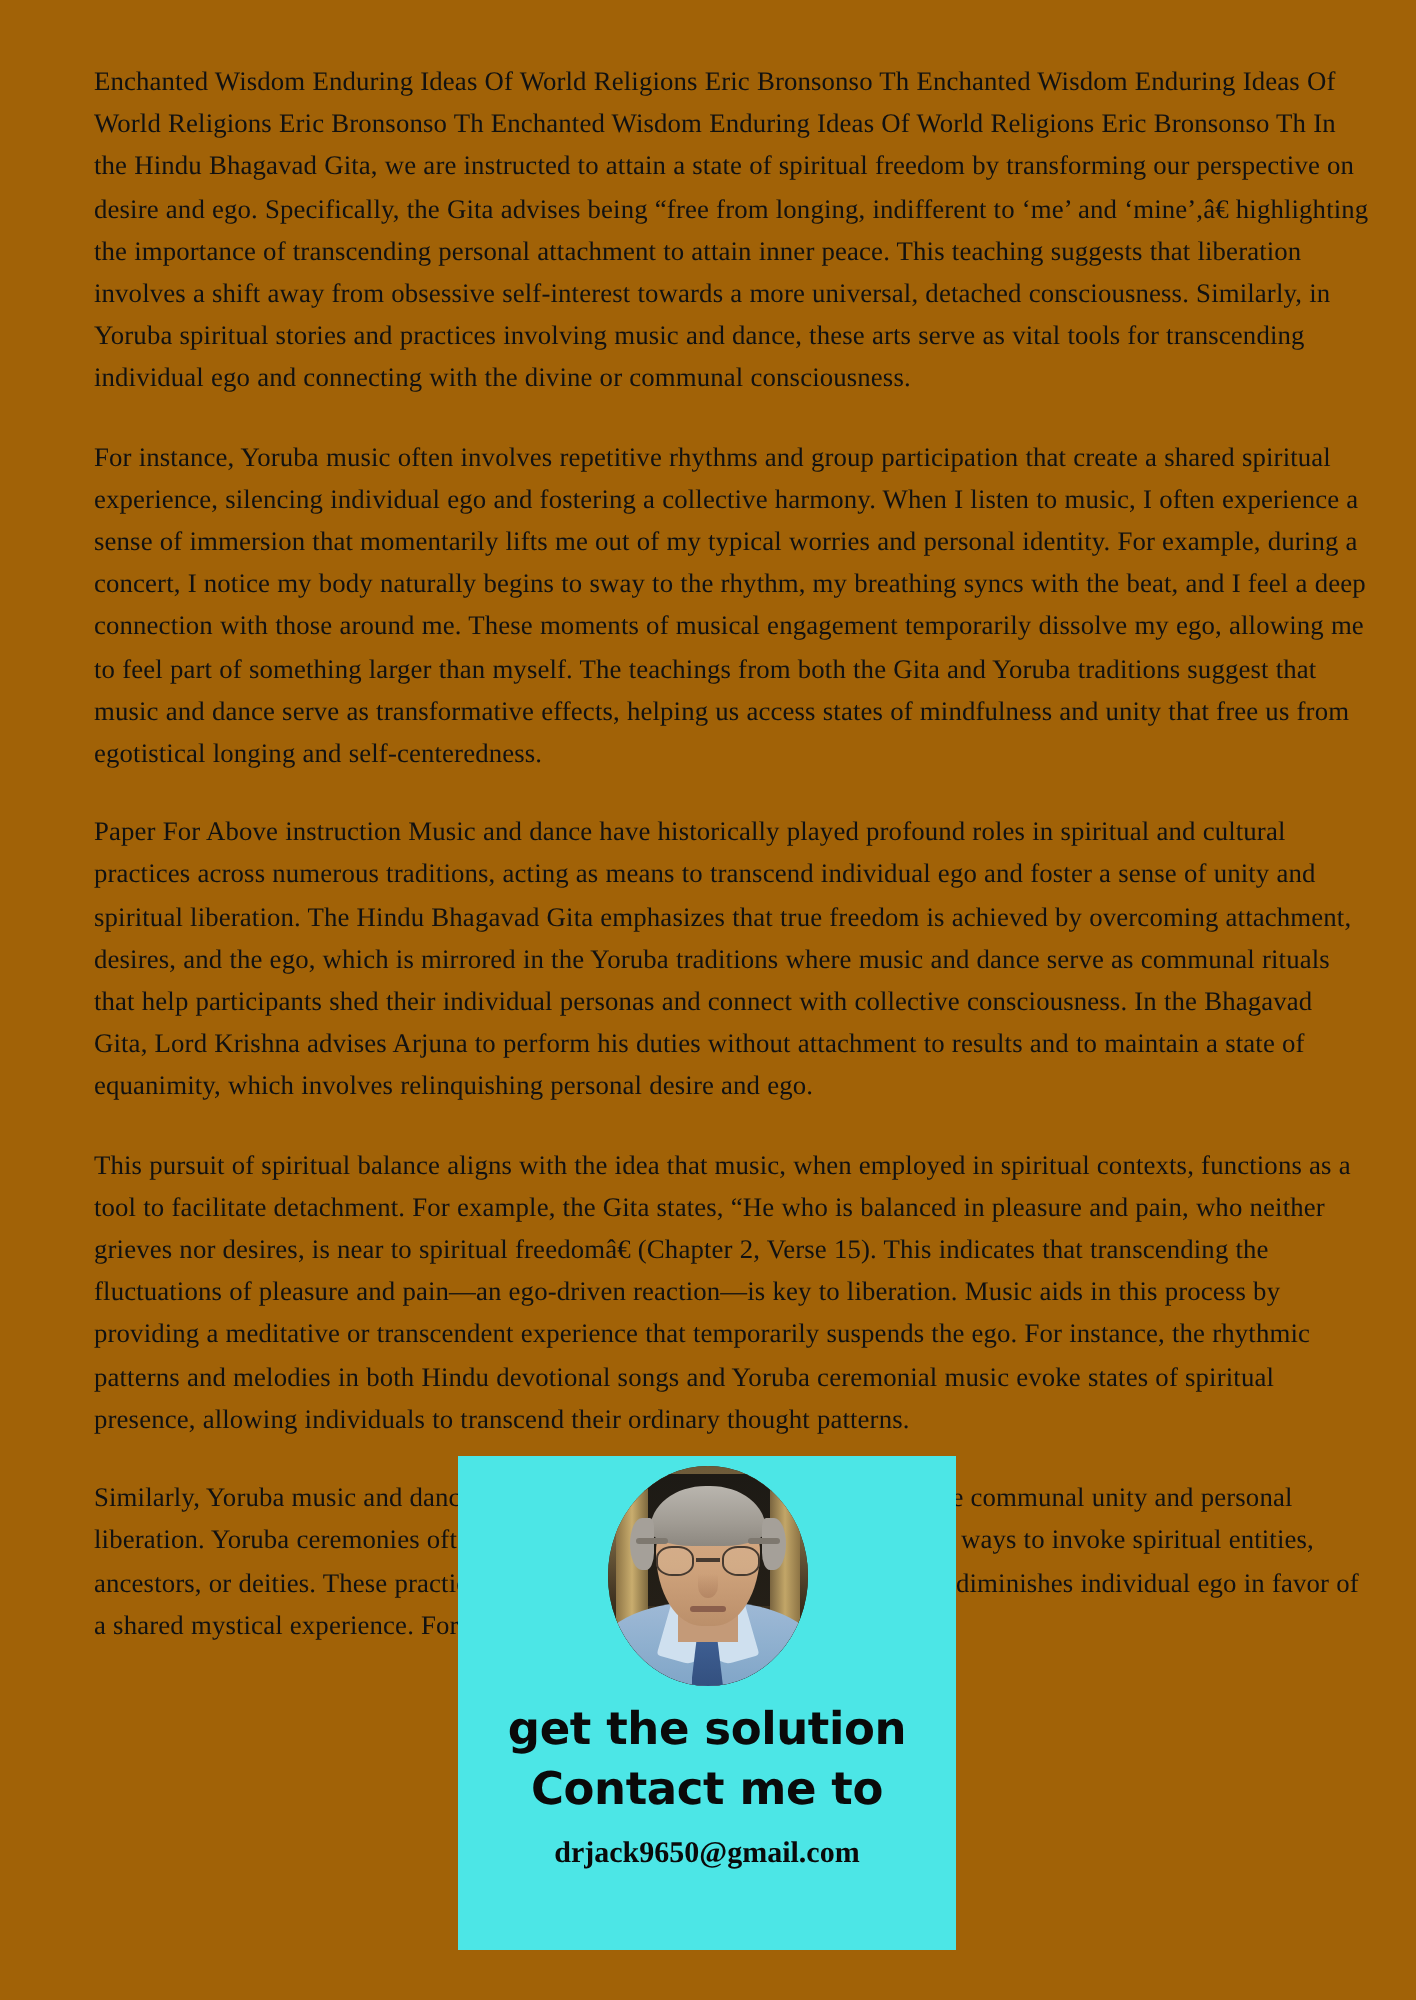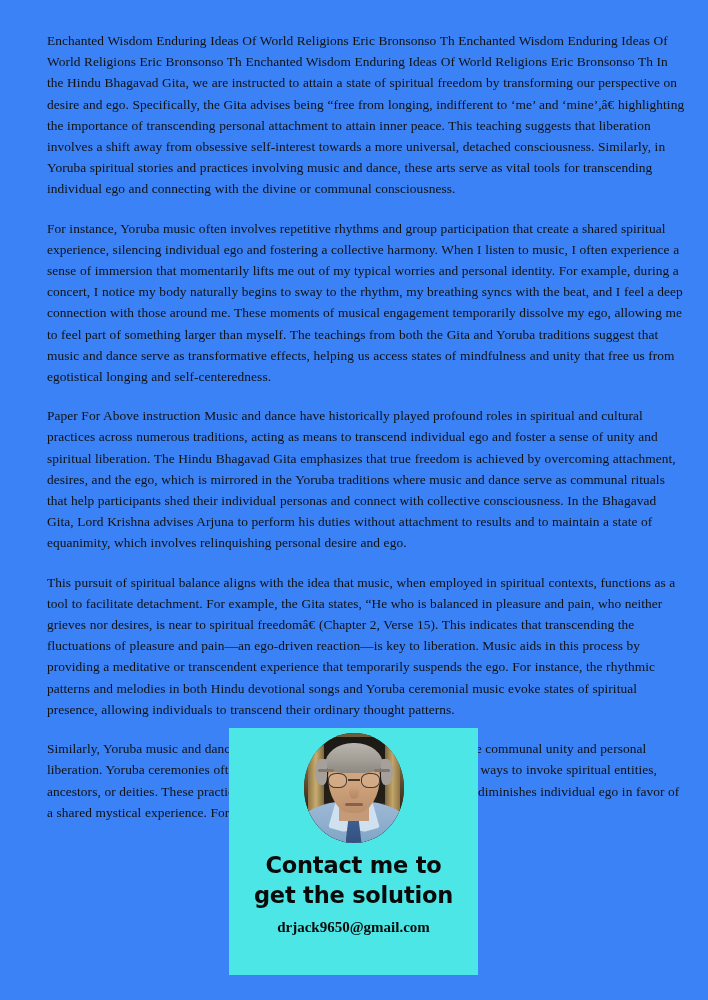--- a/index.html
+++ b/index.html
@@ -16,21 +16,21 @@
     font-family: "Liberation Serif", "DejaVu Serif", serif;
     color: #000000;
   }
 
   #page {
     position: absolute;
     left: 0;
     top: 0;
     width: 708px;
     height: 1000px;
-    background: #3b82f6;
+    background: #a16207;
   }
 
   #doc-body {
     position: absolute;
     left: 47px;
     top: 30px;
     width: 638px;
   }
 
   .para {
@@ -272,21 +272,21 @@
       <div class="glasses">
         <div class="lens l"></div>
         <div class="lens r"></div>
         <div class="bridge"></div>
       </div>
       <div class="nose"></div>
       <div class="mouth"></div>
     </div>
 
     <div id="contact-lines">
+      <div class="contact-line">get the solution</div>
       <div class="contact-line">Contact me to</div>
-      <div class="contact-line">get the solution</div>
     </div>
 
     <div id="contact-email">drjack9650@gmail.com</div>
 
   </div>
 
 </div>
 
 </body></html>

